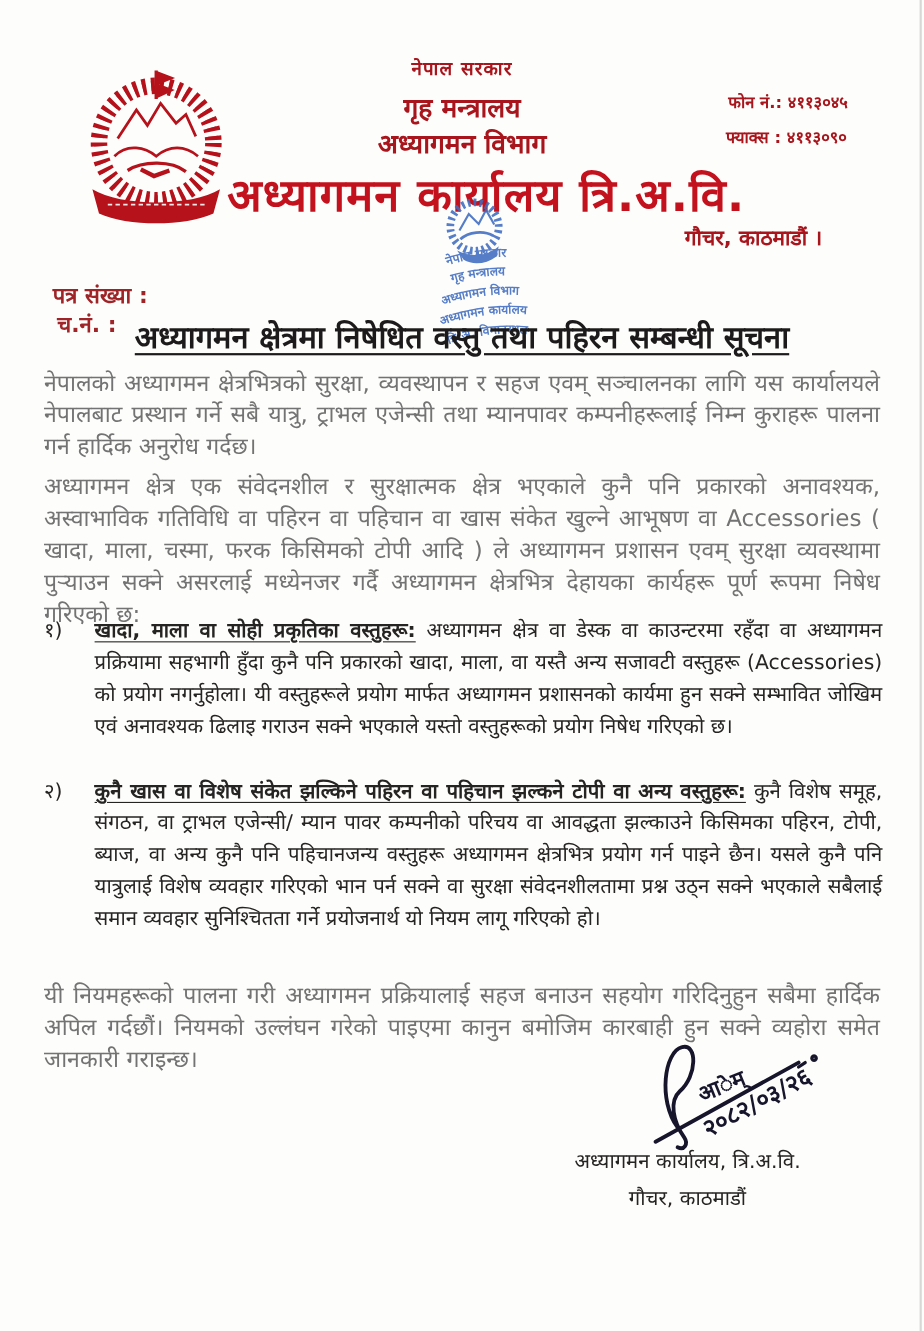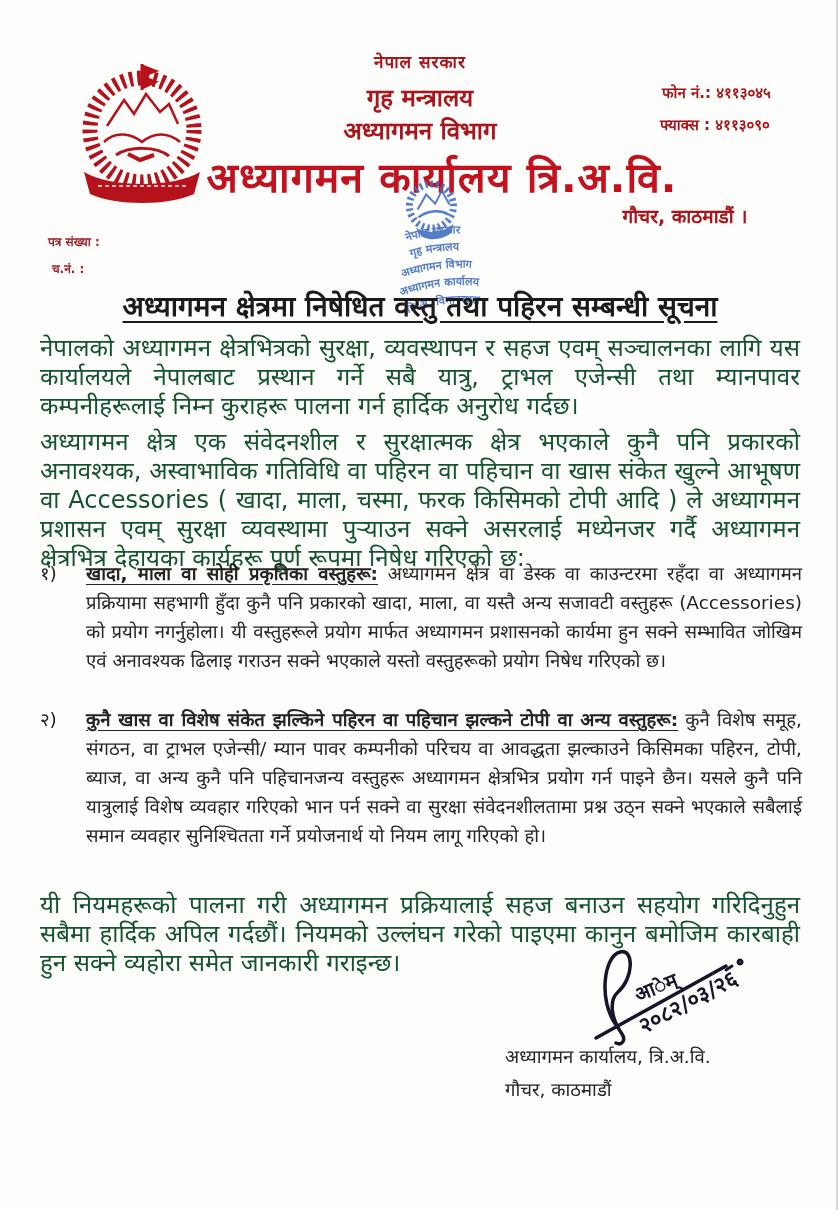--- a/index.html
+++ b/index.html
@@ -16,47 +16,47 @@
   
   .hdr-line{color:#a8151c;text-align:center;font-weight:bold;}
   .hdr-gov{left:0;right:0;top:50px;font-size:17px;letter-spacing:1px;}
   .hdr-ministry{left:0;right:0;top:80px;font-size:24px;}
   .hdr-dept{left:0;right:0;top:113px;font-size:24px;}
   .hdr-office{left:0;right:0;top:148px;font-size:41px;color:#c3121e;font-weight:bold;text-align:center;letter-spacing:1px;margin-left:44px;}
   .hdr-contact{color:#a8151c;font-size:15px;font-weight:bold;white-space:nowrap;}
   .phone{left:662px;top:82px;}
   .fax{left:660px;top:114px;}
   .hdr-addr{left:560px;top:203px;width:250px;text-align:center;color:#a8151c;font-size:19px;font-weight:bold;}
-  .refs{color:#9e2428;font-size:12px;font-weight:bold;}
+  .refs{color:#9e2428;font-size:20px;font-weight:bold;margin-top:21px;}
   .ref-letter{left:48px;top:233px;}
   .ref-ch{left:52px;top:260px;}
   
   .doc-title{
     left:0;right:0;top:286px;text-align:center;
     font-size:28px;font-weight:bold;color:#1c1a1a;
   }
   .doc-title span{text-decoration:underline;text-underline-offset:5px;}
   
   .para{
     left:40px;width:760px;
-    font-size:24px;line-height:29px;
-    text-align:justify;color:#14532d;
+    font-size:21px;line-height:29px;
+    text-align:justify;color:#737373;
   }
   .p1{top:334px;}
   .p2{top:428px;}
   .closing{top:891px;}
   .item{left:40px;width:762px;display:flex;font-size:18.5px;line-height:29px;color:#262323;}
   .item1{top:559px;}
   .item2{top:705px;}
   .item-num{width:46px;flex:none;}
   .item-body{flex:1;text-align:justify;}
   .item-heading{font-weight:bold;text-decoration:underline;text-underline-offset:4px;}
   
   .date-line{left:48px;top:1012px;font-size:18.5px;color:#262323;}
-  .signoff{left:505px;top:1040px;width:240px;text-align:left;font-size:18.5px;line-height:33px;color:#262323;}
+  .signoff{left:505px;top:1040px;width:240px;text-align:center;font-size:18.5px;line-height:33px;color:#262323;}
   .signature{left:578px;top:930px;width:230px;height:125px;}
   .scan-edge{right:2px;top:0;width:2px;height:1210px;background:#b9b9b9;opacity:.55;}
   .stamp{left:352px;top:180px;width:165px;height:145px;opacity:.88;}
   .emblem{left:76px;top:60px;width:132px;height:148px;}
 </style>
 </head>
 <body>
 
 <div class="page">
 

